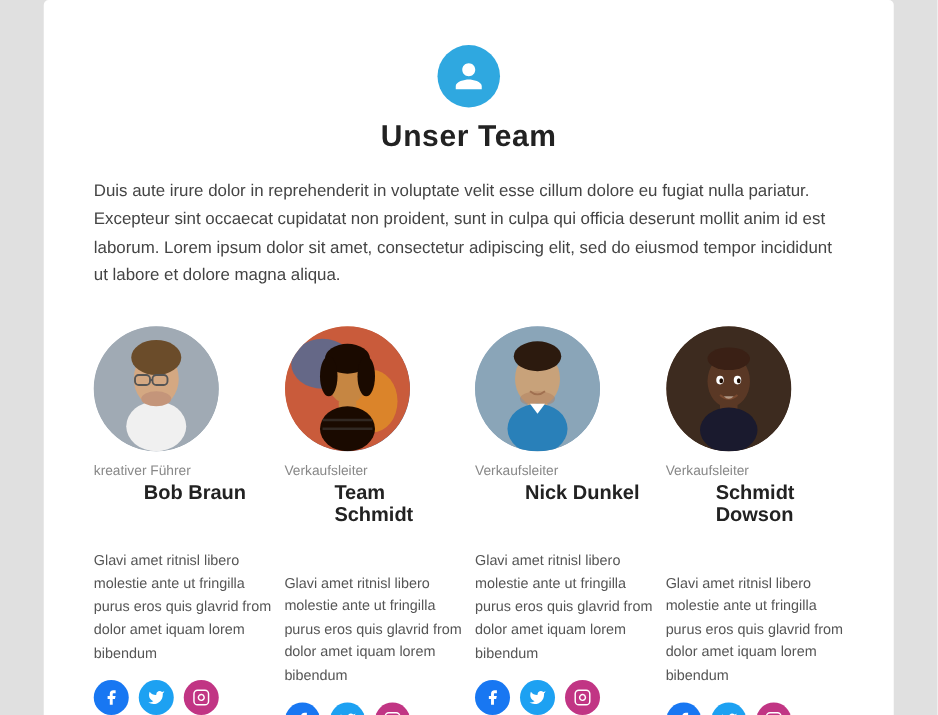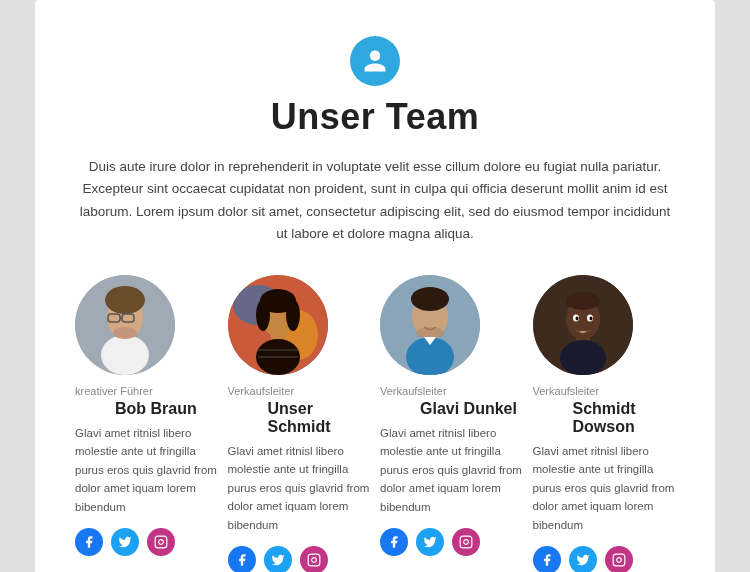--- a/index.html
+++ b/index.html
@@ -33,29 +33,29 @@
       align-items: center;
       justify-content: center;
       margin-bottom: 10px;
     }
     .user-icon-circle svg {
       width: 26px;
       height: 26px;
       fill: #fff;
     }
     .section-title {
-      font-size: 36px;
+      font-size: 24px;
       font-weight: 700;
       color: #222;
       letter-spacing: 0.5px;
     }
     .section-desc {
       font-size: 13.5px;
       color: #444;
-      text-align: center;
+      text-align: left;
       line-height: 1.65;
       margin-bottom: 30px;
     }
     .team-grid {
       display: flex;
       justify-content: space-between;
       gap: 10px;
     }
     .team-member {
       flex: 1;
@@ -93,20 +93,21 @@
       font-weight: 700;
       color: #222;
       margin-bottom: 6px;
       margin-left: 40px;
     }
     .member-bio {
       font-size: 11.5px;
       color: #555;
       line-height: 1.6;
       margin-bottom: 12px;
+      margin-top: 30px;
     }
     .social-icons {
       display: flex;
       gap: 8px;
       align-items: center;
     }
     .social-icon {
       width: 28px;
       height: 28px;
       border-radius: 50%;
@@ -199,21 +200,21 @@
           <ellipse cx="65" cy="40" rx="7" ry="16" fill="#1a0a00"></ellipse>
 
           <rect x="43" y="60" width="14" height="10" fill="#c68642"></rect>
           <ellipse cx="50" cy="82" rx="22" ry="18" fill="#1a0a00"></ellipse>
 
           <line x1="30" y1="75" x2="70" y2="75" stroke="#555" stroke-width="2" opacity="0.4"></line>
           <line x1="30" y1="82" x2="70" y2="82" stroke="#555" stroke-width="2" opacity="0.4"></line>
         </svg>
       </div>
       <span class="member-role">Verkaufsleiter</span>
-      <span class="member-name">Unser Schmidt</span>
+      <span class="member-name">Team Schmidt</span>
       <p class="member-bio">Glavi amet ritnisl libero molestie ante ut fringilla purus eros quis glavrid from dolor amet iquam lorem bibendum</p>
       <div class="social-icons">
         <div class="social-icon facebook">
           <svg viewBox="0 0 24 24">
               <path d="M18 2h-3a5 5 0 0 0-5 5v3H7v4h3v8h4v-8h3l1-4h-4V7a1 1 0 0 1 1-1h3z"></path>
             </svg>
         </div>
         <div class="social-icon twitter">
           <svg viewBox="0 0 24 24">
               <path d="M23 3a10.9 10.9 0 0 1-3.14 1.53 4.48 4.48 0 0 0-7.86 3v1A10.66 10.66 0 0 1 3 4s-4 9 5 13a11.64 11.64 0 0 1-7 2c9 5 20 0 20-11.5a4.5 4.5 0 0 0-.08-.83A7.72 7.72 0 0 0 23 3z"></path>
@@ -242,21 +243,21 @@
 
           <rect x="42" y="62" width="16" height="10" fill="#c8a27a"></rect>
           <ellipse cx="50" cy="82" rx="24" ry="20" fill="#2980b9"></ellipse>
 
           <polygon points="44,62 50,70 56,62" fill="#fff"></polygon>
 
           <path d="M44 52 Q50 57 56 52" fill="none" stroke="#a07050" stroke-width="1.5"></path>
         </svg>
       </div>
       <span class="member-role">Verkaufsleiter</span>
-      <span class="member-name">Glavi Dunkel</span>
+      <span class="member-name">Nick Dunkel</span>
       <p class="member-bio">Glavi amet ritnisl libero molestie ante ut fringilla purus eros quis glavrid from dolor amet iquam lorem bibendum</p>
       <div class="social-icons">
         <div class="social-icon facebook">
           <svg viewBox="0 0 24 24">
               <path d="M18 2h-3a5 5 0 0 0-5 5v3H7v4h3v8h4v-8h3l1-4h-4V7a1 1 0 0 1 1-1h3z"></path>
             </svg>
         </div>
         <div class="social-icon twitter">
           <svg viewBox="0 0 24 24">
               <path d="M23 3a10.9 10.9 0 0 1-3.14 1.53 4.48 4.48 0 0 0-7.86 3v1A10.66 10.66 0 0 1 3 4s-4 9 5 13a11.64 11.64 0 0 1-7 2c9 5 20 0 20-11.5a4.5 4.5 0 0 0-.08-.83A7.72 7.72 0 0 0 23 3z"></path>

